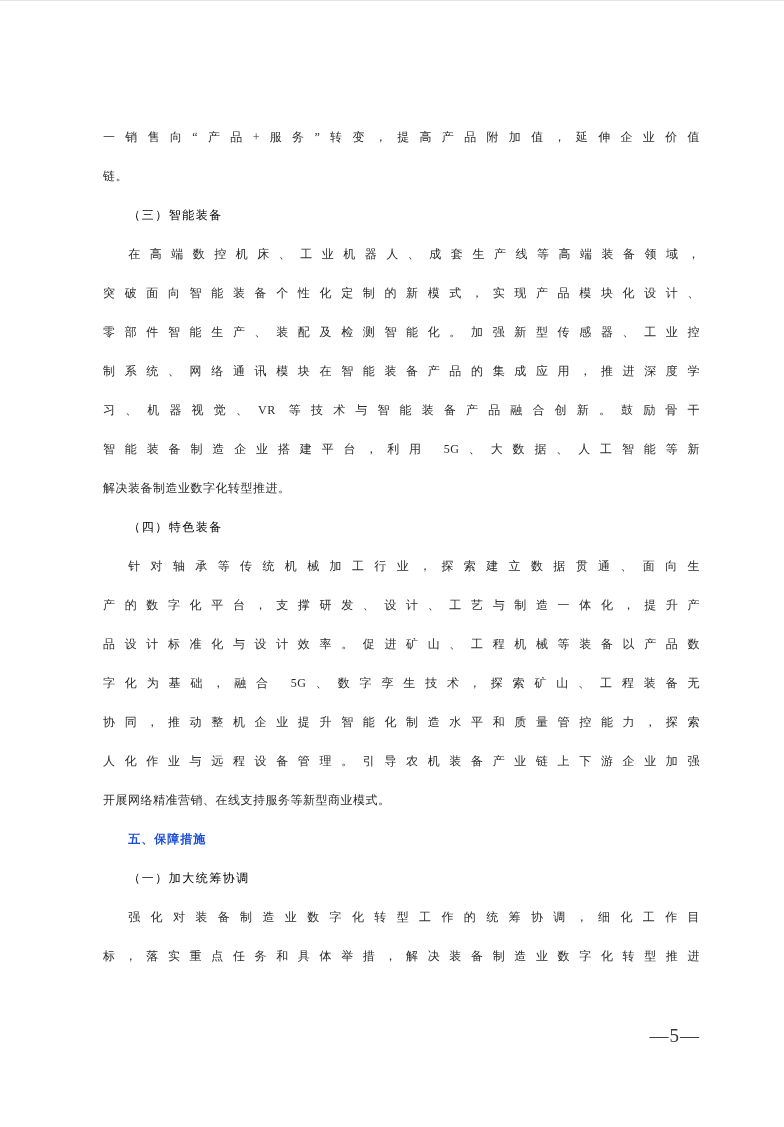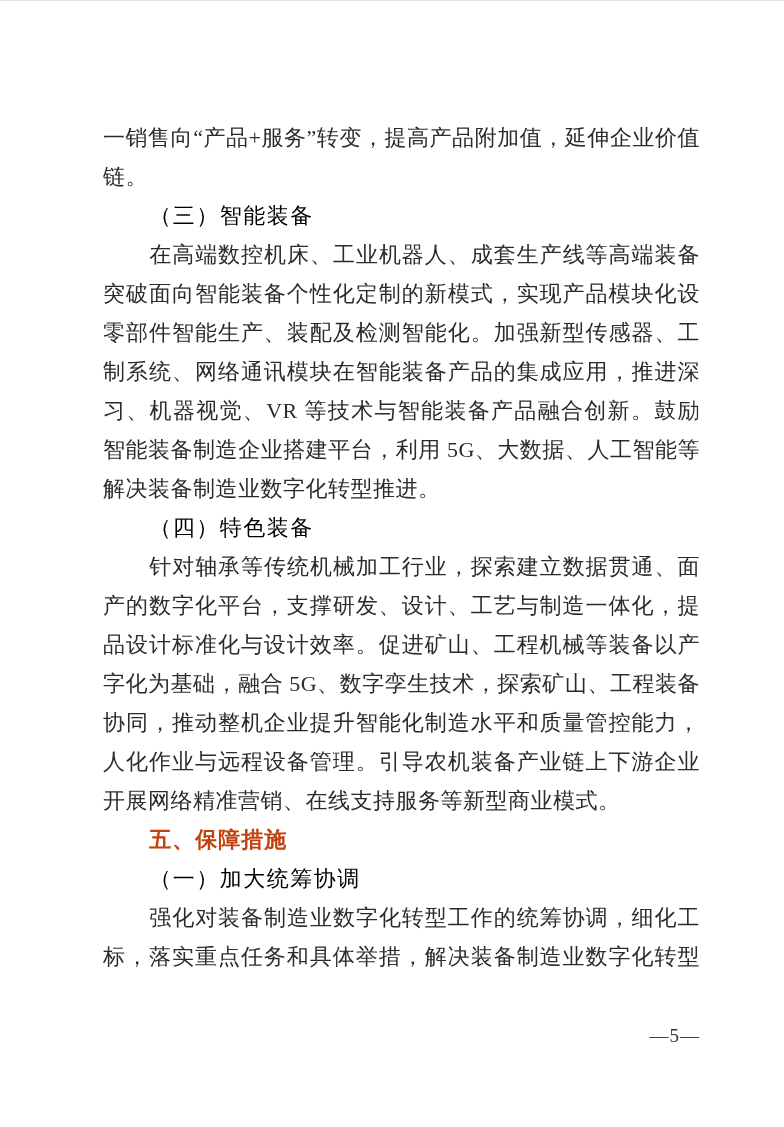--- a/index.html
+++ b/index.html
@@ -22,37 +22,37 @@
     height: 1px;
     background: #e2e2e2;
   }
   .content {
     position: absolute;
     left: 103px;
     top: 118px;
     width: 597px;
   }
   .line {
-    font-size: 22px;
+    font-size: 12px;
     line-height: 39px;
     height: 39px;
     letter-spacing: 0.5px;
     overflow: hidden;
   }
   .line.fill {
     text-align: justify;
     text-align-last: justify;
   }
   .line.indent {
     padding-left: 2.1em;
   }
   .line.h1 {
     font-family: "Liberation Sans", "DejaVu Sans", sans-serif;
     font-weight: 700;
-    color: #c2410c;
+    color: #1d4ed8;
     letter-spacing: 1px;
   }
   .line.h2 {
     color: #000000;
     letter-spacing: 1.5px;
   }
   .footer {
     position: absolute;
     top: 1024px;
     right: 84px;

